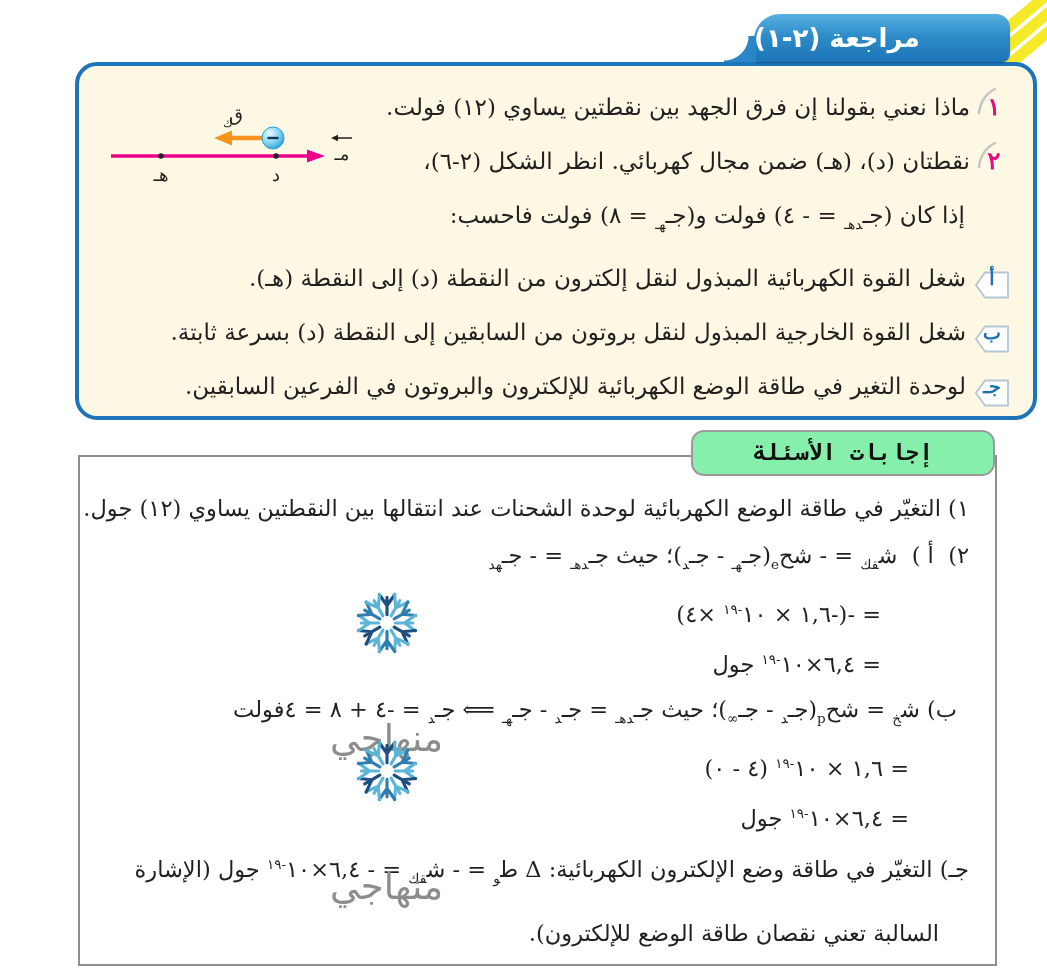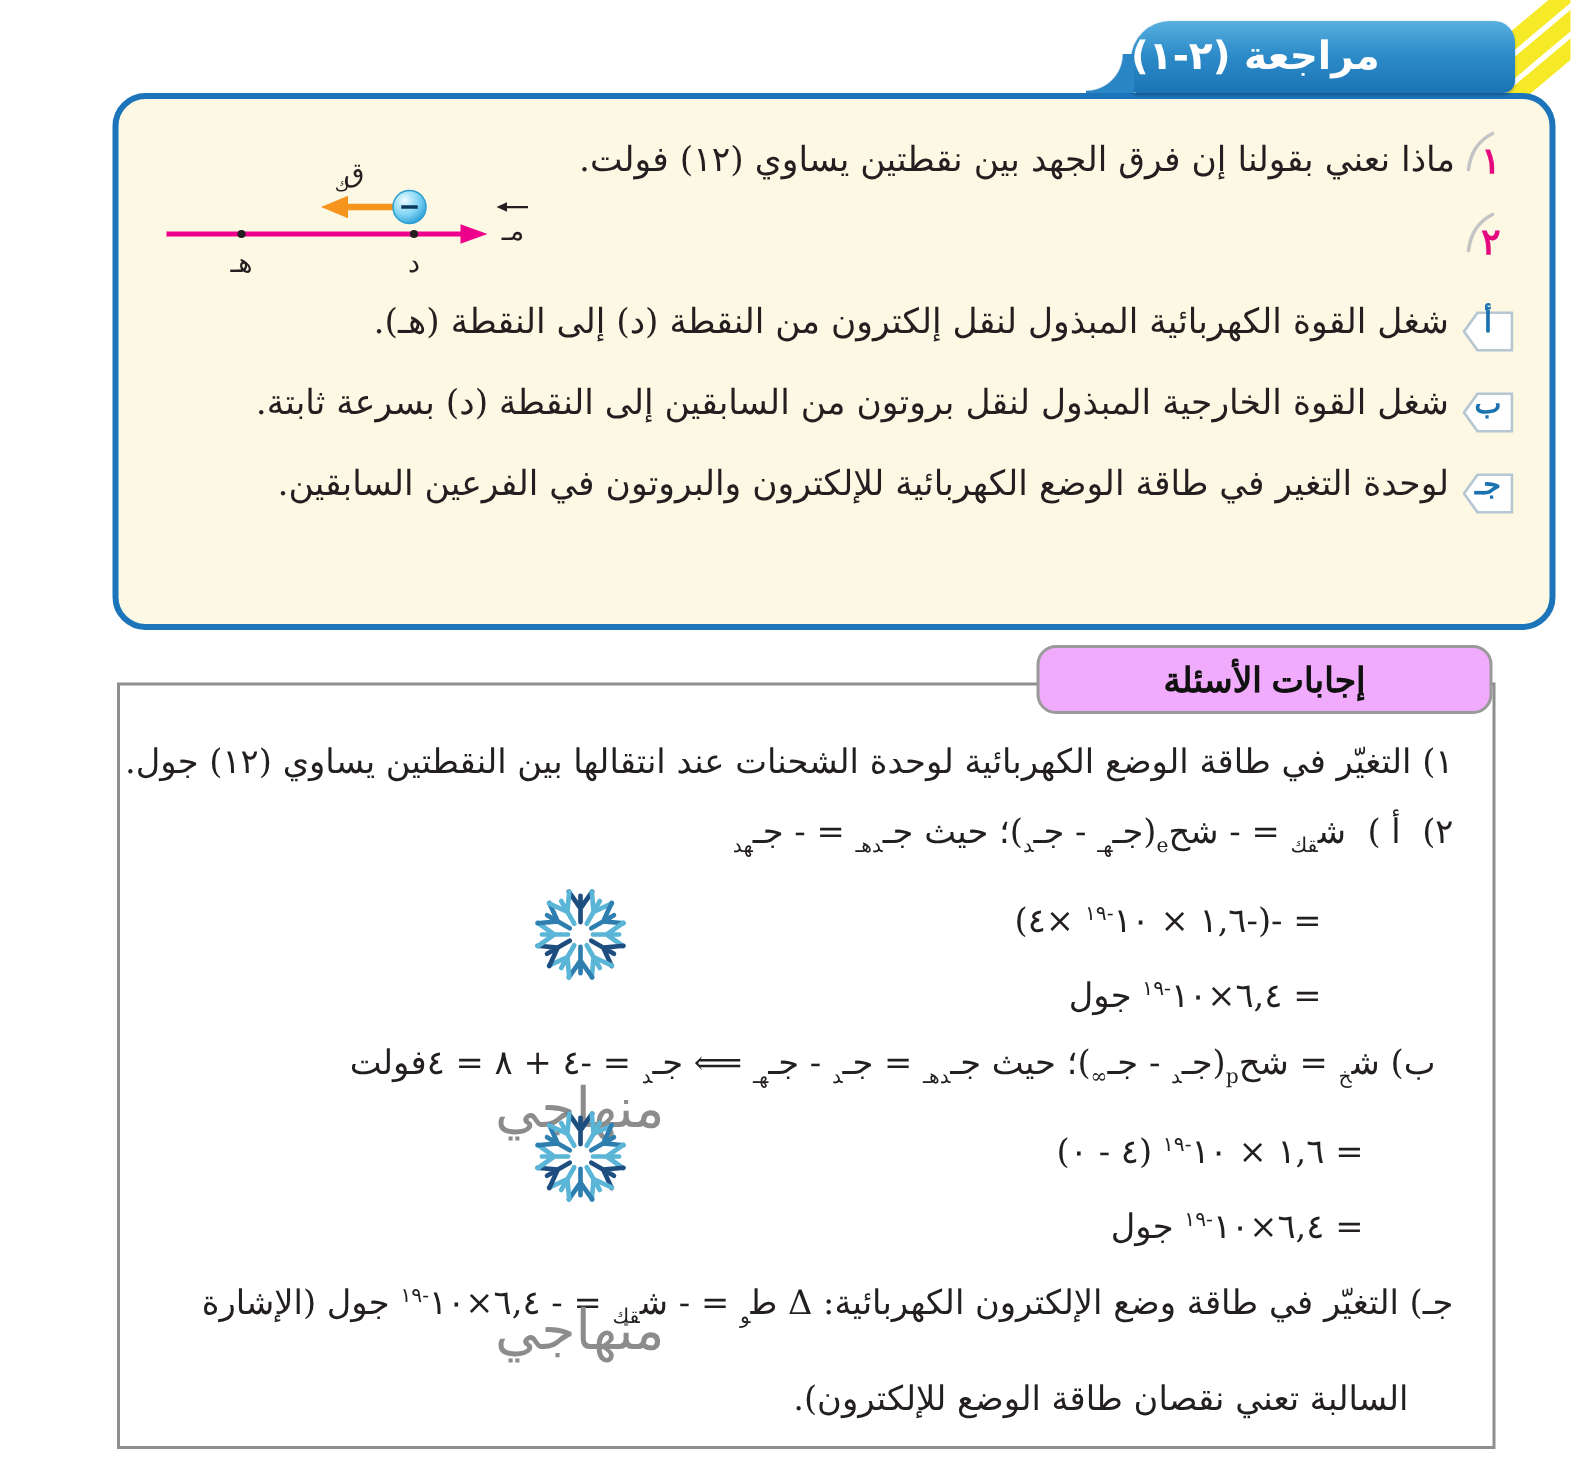--- a/index.html
+++ b/index.html
@@ -42,23 +42,23 @@
   
   .smark{position:relative;display:inline-block;width:34px;height:28px;flex:0 0 34px;margin-top:13px;}
   .smark .letter{position:absolute;inset:0;display:flex;align-items:center;justify-content:center;
         color:#1a72b0;font-weight:bold;font-size:19px;line-height:28px;}
   
   .figure{position:absolute;left:30px;top:26px;width:250px;z-index:2;}
   .fig-caption{margin-top:10px;text-align:center;color:#3bb54a;font-size:20px;white-space:nowrap;}
   
   .atab{
     position:absolute;top:430px;right:52px;width:300px;height:42px;z-index:3;
-    background:#f0abfc;border:2px solid #9a9a9a;border-radius:13px;
+    background:#86efac;border:2px solid #9a9a9a;border-radius:13px;
     display:flex;align-items:center;justify-content:center;
-    font-family:Liberation Sans, sans-serif;
+    font-family:Liberation Mono, monospace;
     font-weight:bold;font-size:23px;color:#111;
   }
   
   .abox{
     position:absolute;top:455px;left:78px;width:915px;height:507px;
     border:2px solid #8f8f8f;background:#fff;z-index:2;overflow:hidden;text-align:right;
   }
   .acontent{padding:26px 26px 0 20px;font-size:22.5px;}
   .arow{white-space:nowrap;line-height:45px;}
   .r1{line-height:50px;}
@@ -129,22 +129,26 @@
       <span class="qtext">ماذا نعني بقولنا إن فرق الجهد بين نقطتين يساوي (١٢) فولت.</span>
     </div>
 
     <div class="qrow">
       <span class="qnum">
         <svg width="26" height="34" viewBox="0 0 26 34">
           <path d="M20,3 Q6,10 4,27" fill="none" stroke="#c4c4c4" stroke-width="2.4" stroke-linecap="round"></path>
         </svg>
         <span>٢</span>
       </span>
-    </div>
-
+      <span class="qtext">نقطتان (د)، (هـ) ضمن مجال كهربائي. انظر الشكل (٢-٦)،</span>
+    </div>
+
+    <div class="qrow ind44">
+      <span class="qtext"><span>إذا كان (جـ</span><span class="sb">دهـ</span><span> = - ٤) فولت و(جـ</span><span class="sb">هـ</span><span> = ٨) فولت فاحسب:</span></span>
+    </div>
 
     <div class="qrow">
       <span class="smark">
         <svg width="34" height="28" viewBox="0 0 34 28">
           <polygon points="33,1.5 10,1.5 1,14 10,26.5 33,26.5" fill="#ffffff" stroke="#b6c6d2" stroke-width="1.8"></polygon>
         </svg>
         <span class="letter">أ</span>
       </span>
       <span class="qtext">شغل القوة الكهربائية المبذول لنقل إلكترون من النقطة (د) إلى النقطة (هـ).</span>
     </div>

